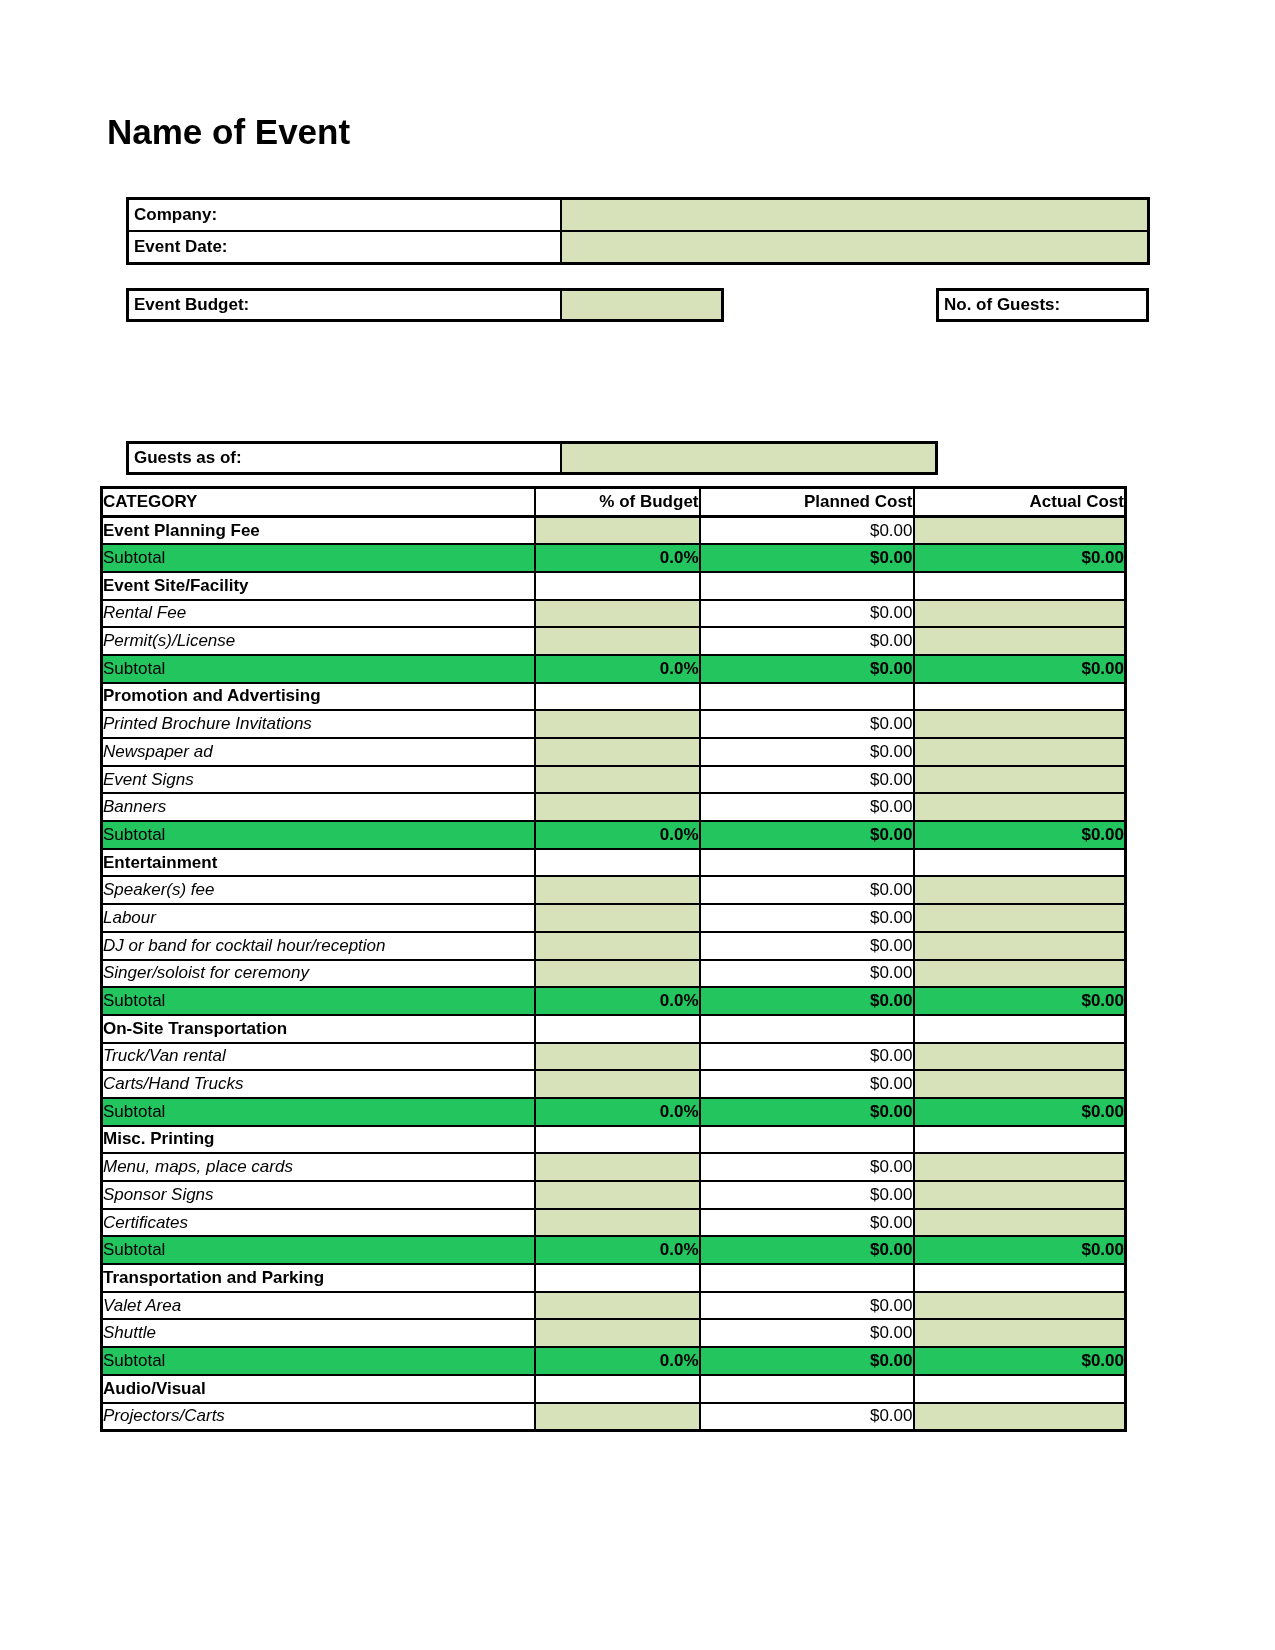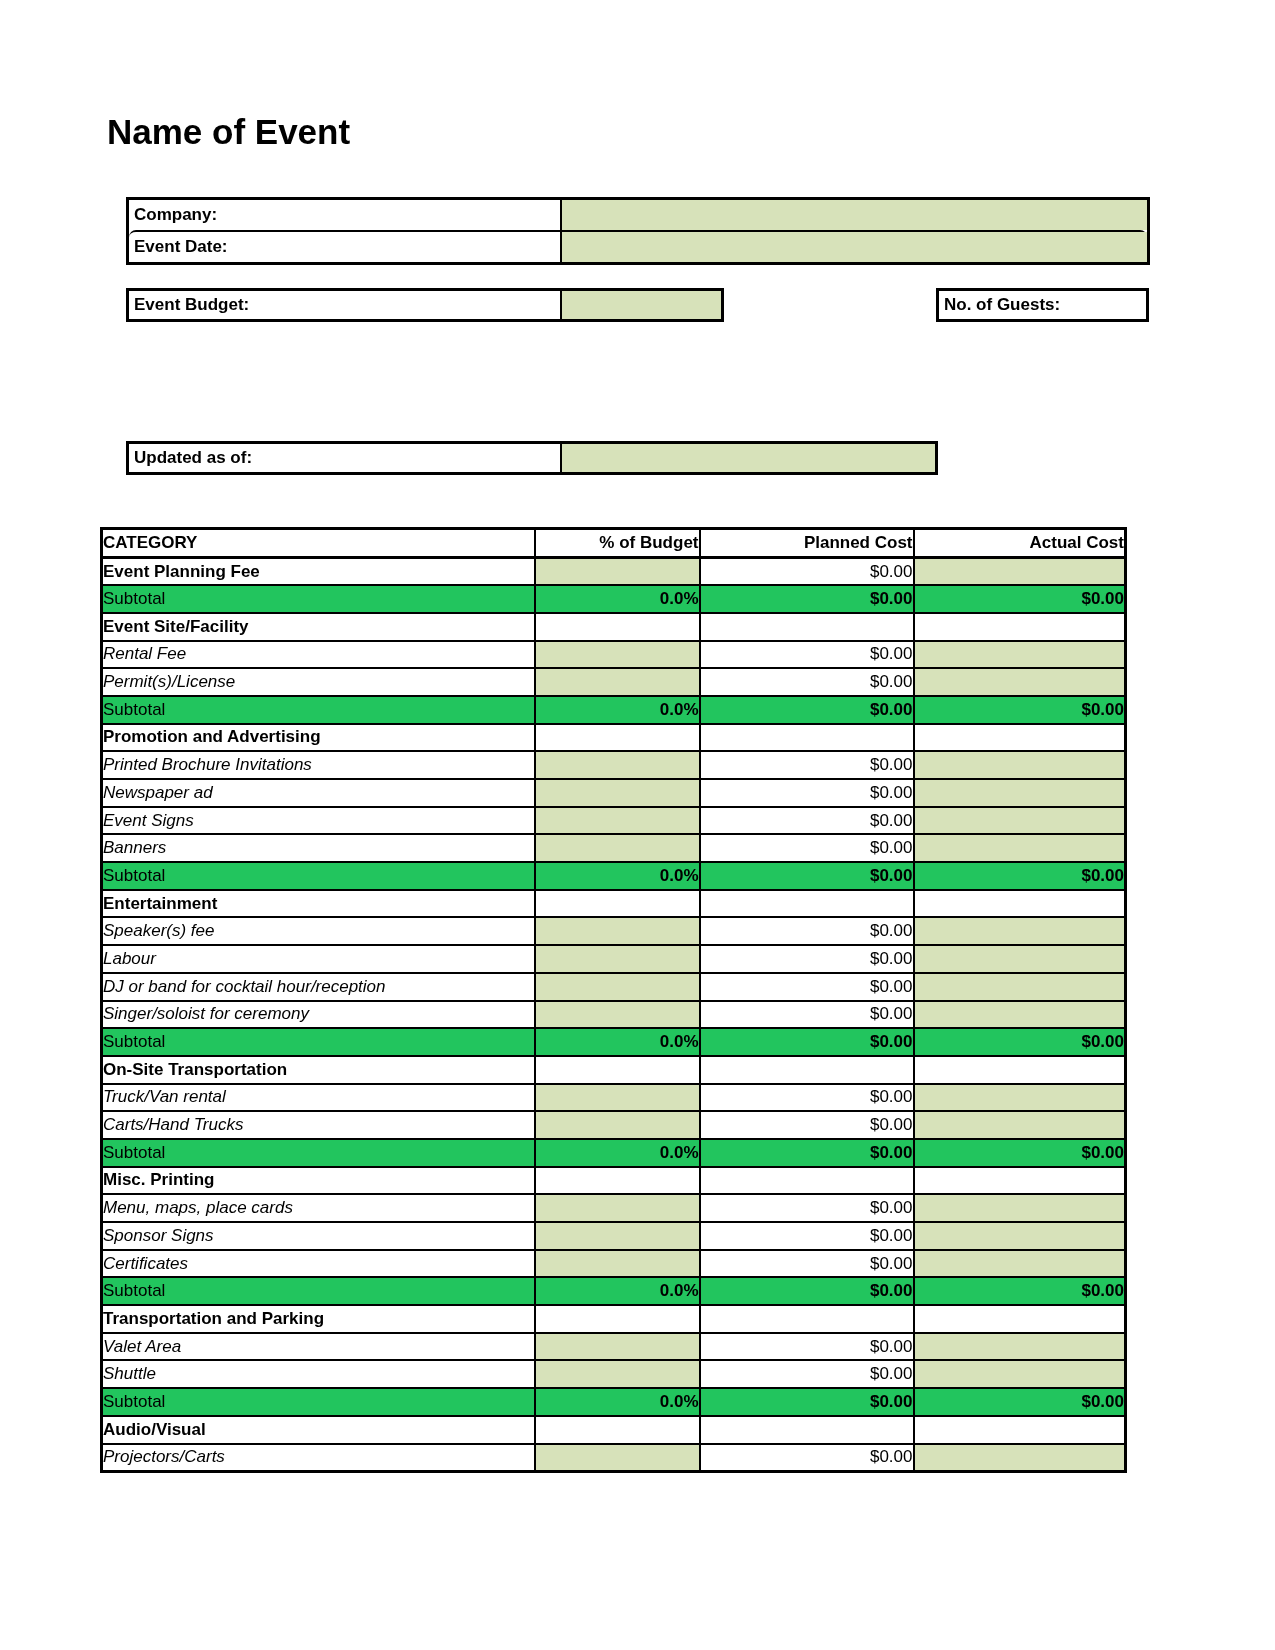--- a/index.html
+++ b/index.html
@@ -11,21 +11,21 @@
 
   
   .lbl{font-weight:bold;font-size:17px;}
   .green{background:#d7e2ba;}
   .fieldbox{position:absolute;border:3px solid #000;box-sizing:border-box;background:#fff;margin-left:26px;}
   .frow{display:flex;height:30px;line-height:30px;}
   .fcell{box-sizing:border-box;padding-left:5px;overflow:hidden;white-space:nowrap;}
 
   
   #company-box{left:100px;top:197px;width:1024px;}
-  #company-box .frow + .frow{border-top:2px solid #000;border-radius:7px;}
+  #company-box .frow + .frow{border-top:2px solid #000;}
   #company-box .fcell.name{width:433px;border-right:2px solid #000;}
   #company-box .fcell.val{flex:1;}
 
   
   #budget-box{left:100px;top:288px;width:598px;height:34px;}
   #budget-box .frow{height:28px;line-height:28px;}
   #budget-box .fcell.name{width:433px;border-right:2px solid #000;}
   #budget-box .fcell.val{flex:1;}
 
   
@@ -34,21 +34,21 @@
   #guests-box .fcell.name{flex:0 0 auto;}
   #guests-box .fcell.val{flex:1;}
 
   
   #updated-box{left:100px;top:441px;width:812px;height:34px;}
   #updated-box .frow{height:28px;line-height:28px;}
   #updated-box .fcell.name{width:433px;border-right:2px solid #000;}
   #updated-box .fcell.val{flex:1;}
 
   
-  #budget-table{position:absolute;left:100px;top:527px;width:1024px;border-collapse:collapse;table-layout:fixed;}
+  #budget-table{position:absolute;left:100px;top:486px;width:1024px;border-collapse:collapse;table-layout:fixed;}
   #budget-table th,#budget-table td{border:2px solid #000;box-sizing:border-box;padding:0;font-size:17px;overflow:hidden;white-space:nowrap;vertical-align:middle;}
   #budget-table{border:3px solid #000;}
   #budget-table thead tr{height:29px;}
   #budget-table tbody tr{height:27.7px;}
   #budget-table th{background:#fff;font-weight:bold;}
   th.cat-h{text-align:left;padding-left:5px;}
   th.num-h{text-align:right;padding-right:6px;margin-left:7px;}
   #budget-table thead tr th{border-bottom:3px solid #000;border-top:3px solid #000;}
   td.cat-label{font-weight:bold;text-align:left;padding-left:5px;background:#fff;}
   td.item-label{font-style:italic;text-align:left;padding-left:30px;background:#fff;}
@@ -86,21 +86,21 @@
 
   <div class="fieldbox" id="guests-box">
     <div class="frow">
       <div class="fcell name lbl">No. of Guests:</div>
       <div class="fcell val"></div>
     </div>
   </div>
 
   <div class="fieldbox" id="updated-box">
     <div class="frow">
-      <div class="fcell name lbl">Updated as of:</div>
+      <div class="fcell name lbl">Guests as of:</div>
       <div class="fcell val green"></div>
     </div>
   </div>
 
   <table id="budget-table">
     <colgroup>
       <col style="width:433px">
         <col style="width:165px">
         <col style="width:214px">
         <col style="width:212px">

